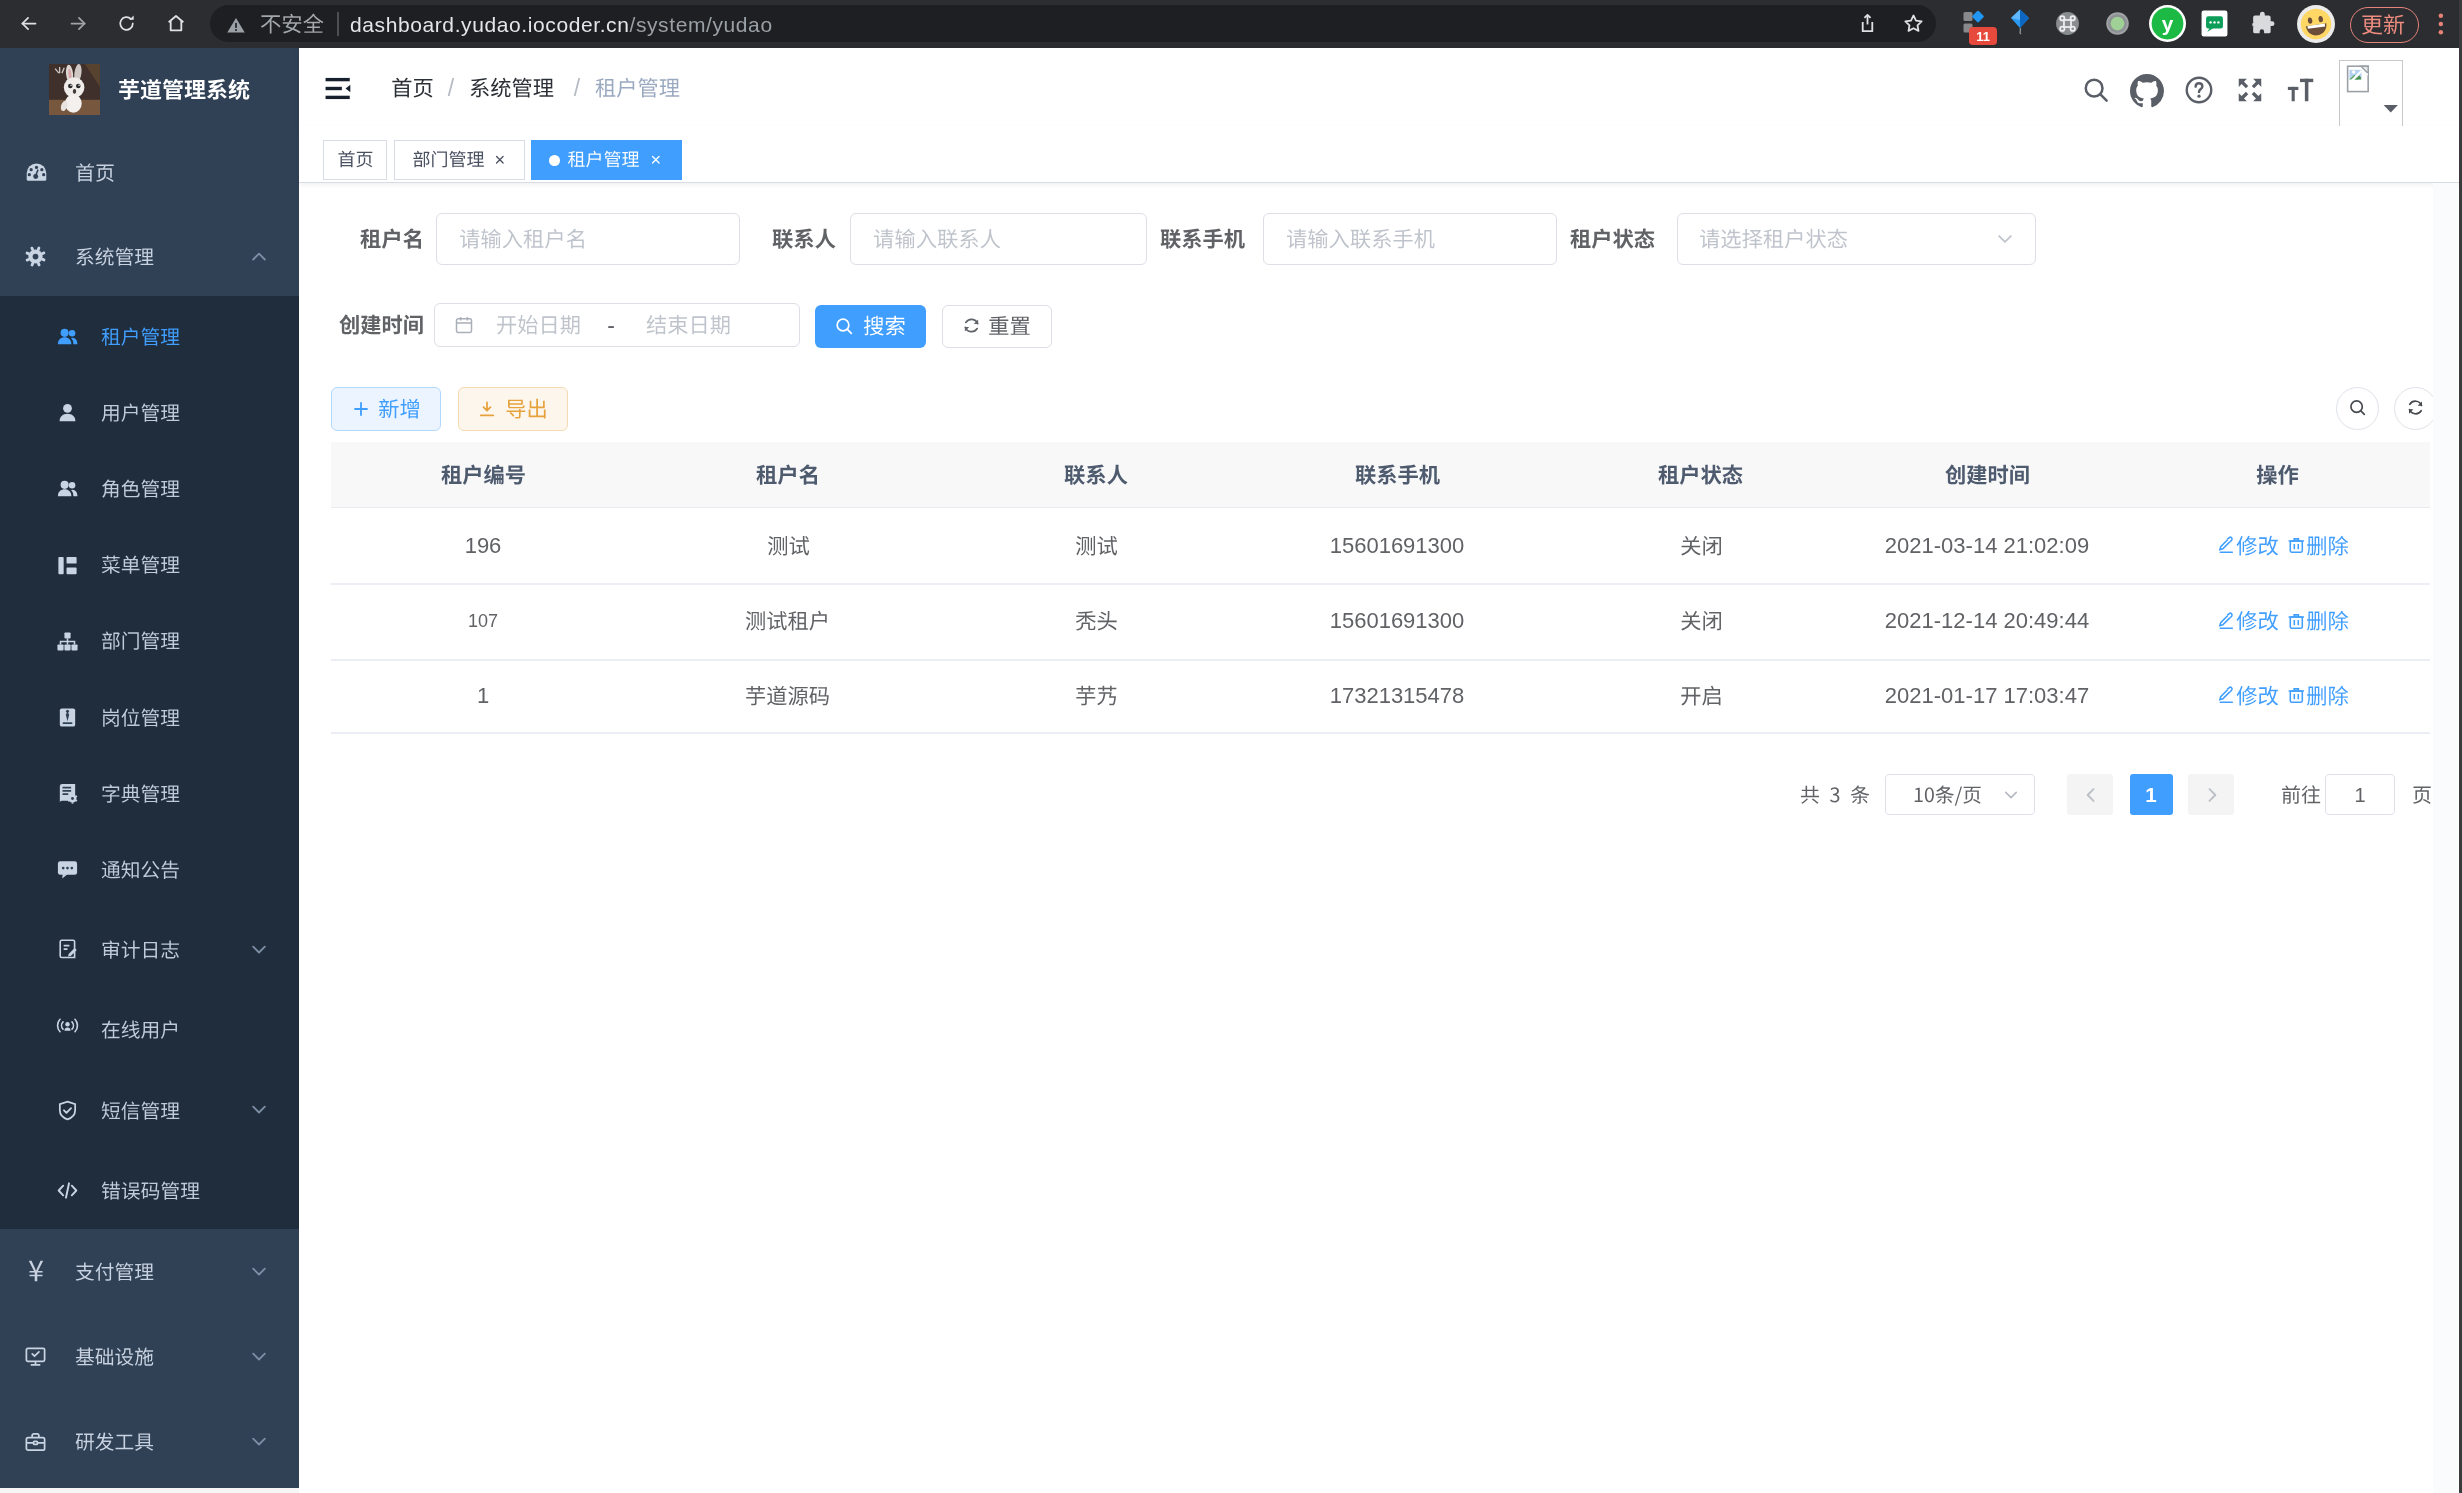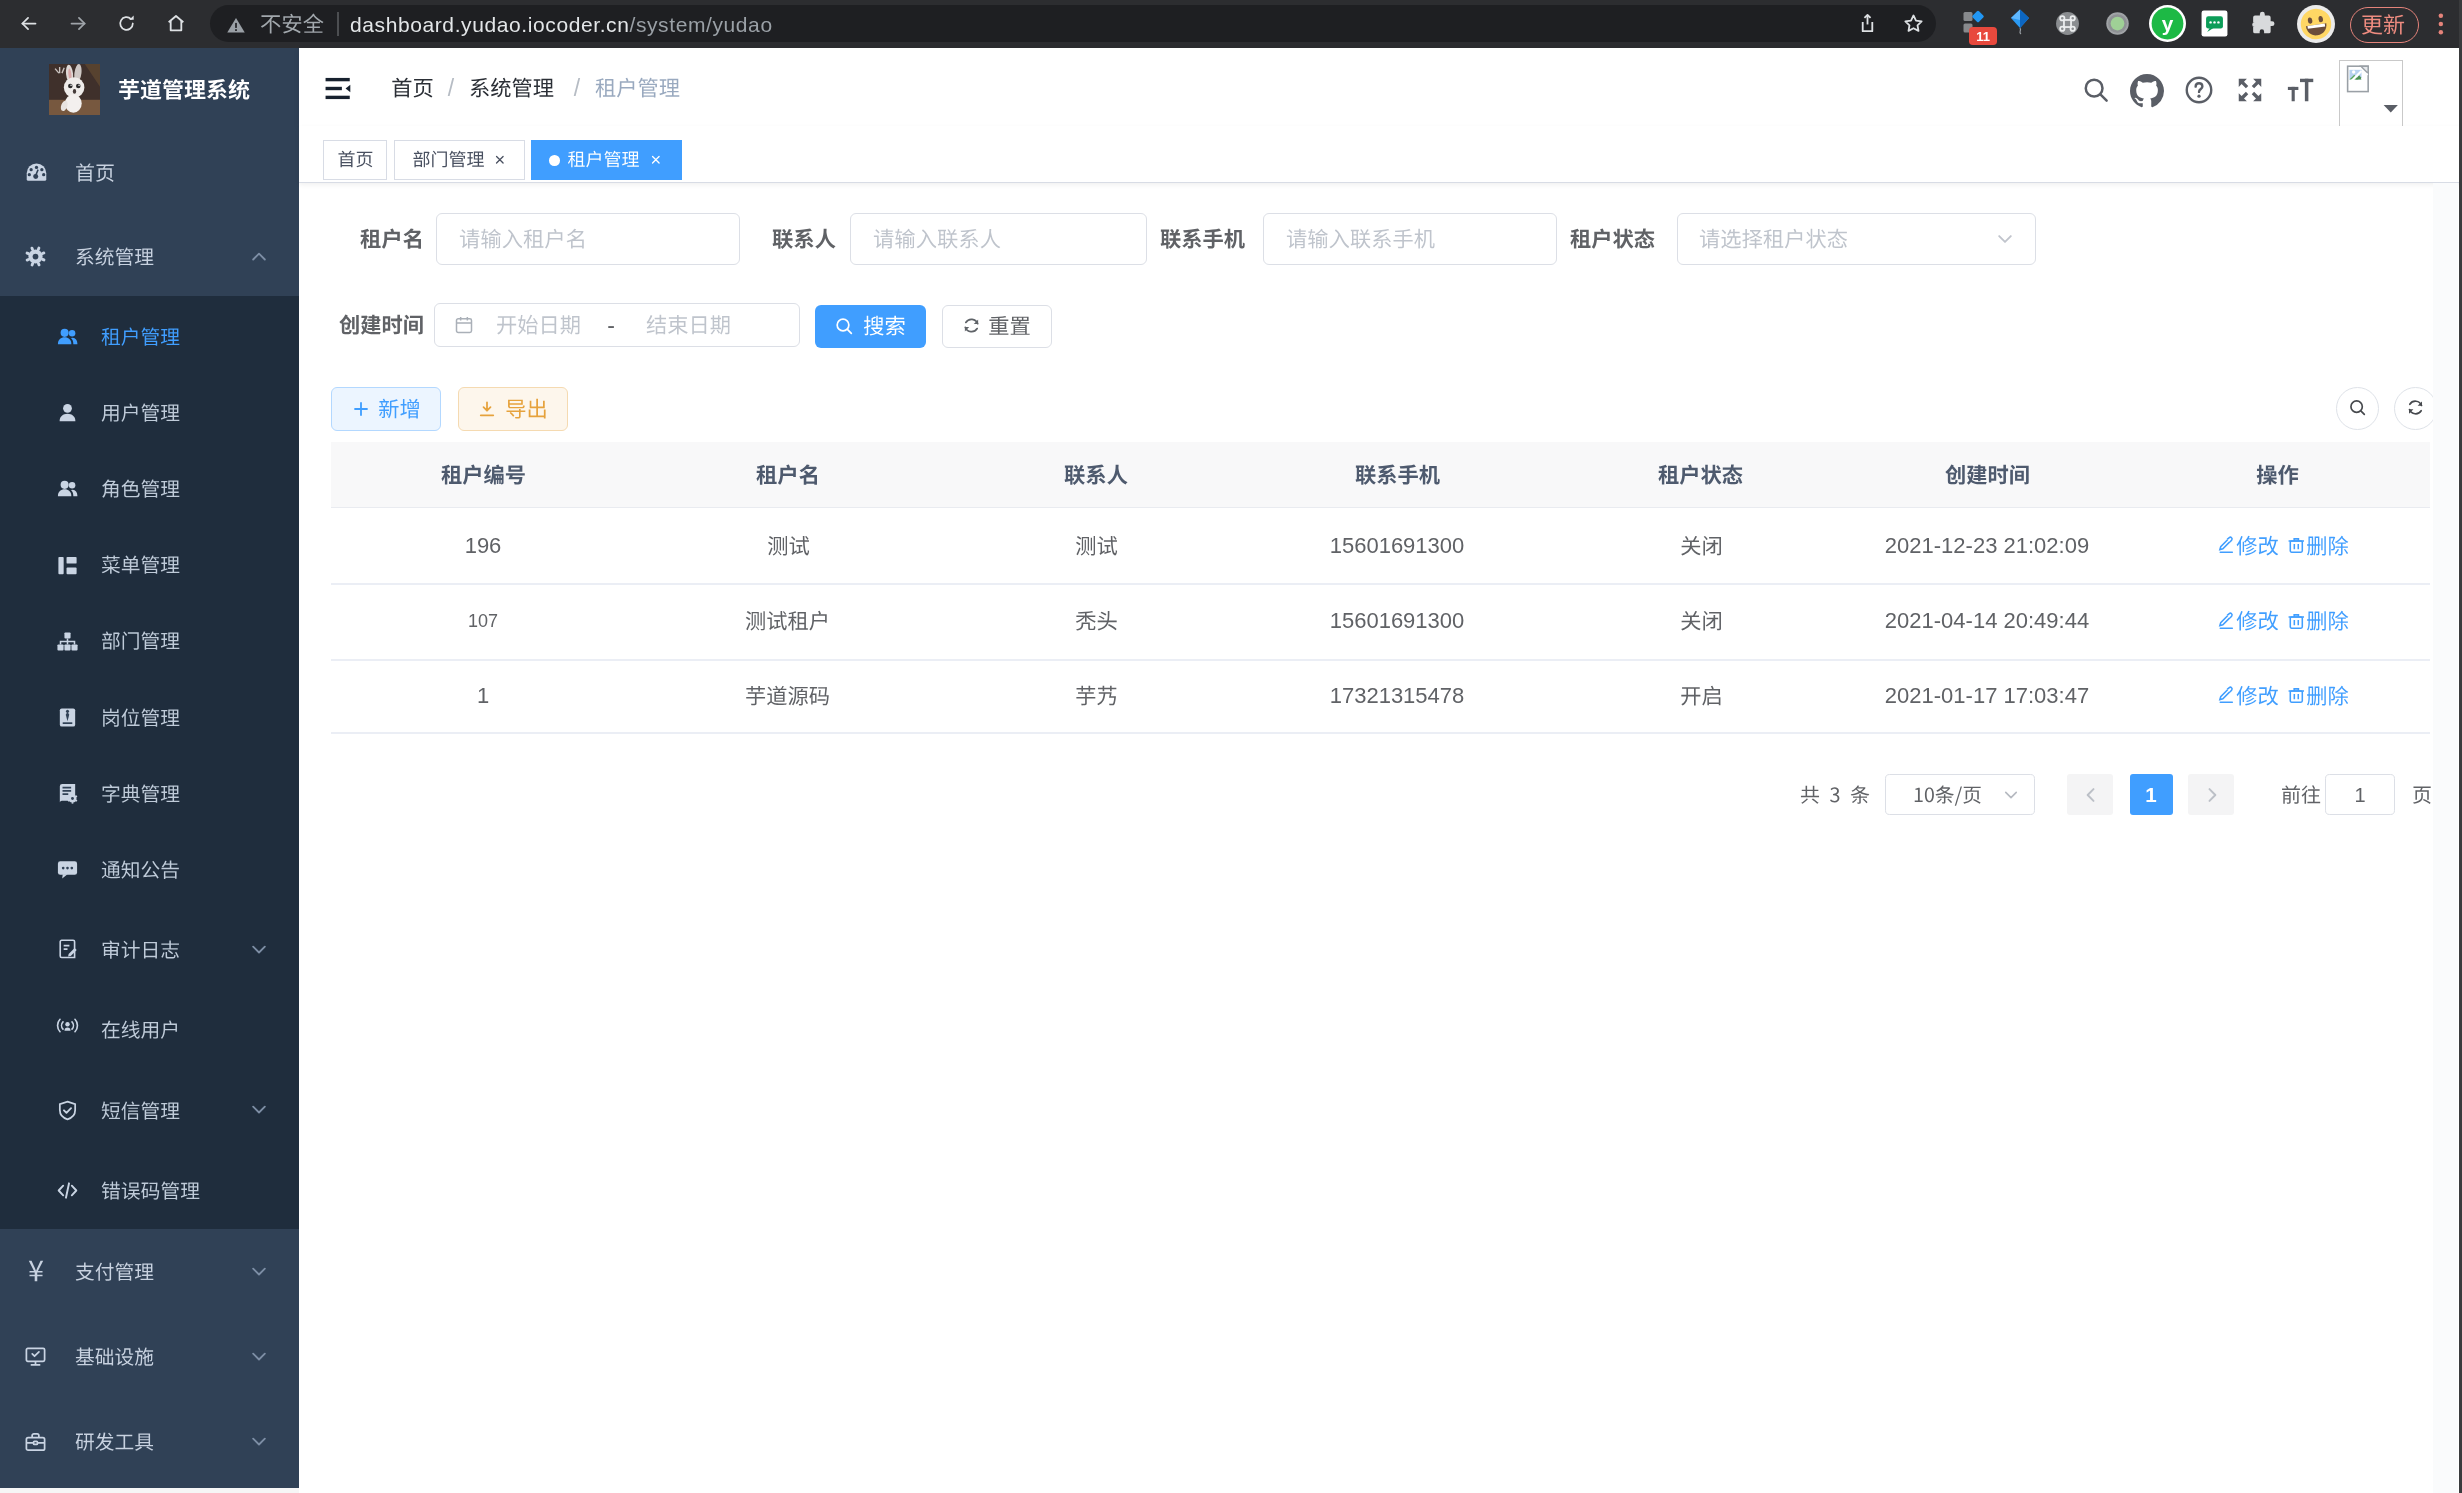--- a/index.html
+++ b/index.html
@@ -1026,21 +1026,21 @@
   </div>
 <div style="position:absolute;left:1397px;top:546px;transform:translate(-50%,-50%);font-family:'Liberation Sans',sans-serif;font-size:22px;font-weight:400;color:#606266;letter-spacing:0;white-space:nowrap;line-height:1">15601691300</div>
 <div style="position:absolute;left:1680px;top:529px">
     <svg width="43" height="32" viewBox="0 0 56.0 42" style="display:block">
       <g fill="#606266" transform="translate(0,32.5) scale(0.0280,-0.0280)">
         <use href="#r63" x="0"></use>
         <use href="#r64" x="1000"></use>
       </g>
     </svg>
   </div>
-<div style="position:absolute;left:1987px;top:546px;transform:translate(-50%,-50%);font-family:'Liberation Sans',sans-serif;font-size:22px;font-weight:400;color:#606266;letter-spacing:0;white-space:nowrap;line-height:1">2021-12-23 21:02:09</div>
+<div style="position:absolute;left:1987px;top:546px;transform:translate(-50%,-50%);font-family:'Liberation Sans',sans-serif;font-size:22px;font-weight:400;color:#606266;letter-spacing:0;white-space:nowrap;line-height:1">2021-03-14 21:02:09</div>
 <svg style="position:absolute;left:2216px;top:535px" width="20.6" height="20.6" viewBox="0 0 24 24">
     <g fill="none" stroke="#409eff" stroke-width="1.8">
       <path d="M13.5 5.5l-8 8-1 3.5 3.5-1 8-8"></path>
       <path d="M13 5l2.5-2a2 2 0 0 1 2.8 2.8l-2 2.5"></path>
       <path d="M5 20h14" stroke-linecap="round"></path>
     </g>
   </svg>
 <div style="position:absolute;left:2236px;top:529px">
     <svg width="43" height="32" viewBox="0 0 56.0 42" style="display:block">
       <g fill="#409eff" transform="translate(0,32.5) scale(0.0280,-0.0280)">
@@ -1084,21 +1084,21 @@
   </div>
 <div style="position:absolute;left:1397px;top:621px;transform:translate(-50%,-50%);font-family:'Liberation Sans',sans-serif;font-size:22px;font-weight:400;color:#606266;letter-spacing:0;white-space:nowrap;line-height:1">15601691300</div>
 <div style="position:absolute;left:1680px;top:604px">
     <svg width="43" height="32" viewBox="0 0 56.0 42" style="display:block">
       <g fill="#606266" transform="translate(0,32.5) scale(0.0280,-0.0280)">
         <use href="#r63" x="0"></use>
         <use href="#r64" x="1000"></use>
       </g>
     </svg>
   </div>
-<div style="position:absolute;left:1987px;top:621px;transform:translate(-50%,-50%);font-family:'Liberation Sans',sans-serif;font-size:22px;font-weight:400;color:#606266;letter-spacing:0;white-space:nowrap;line-height:1">2021-04-14 20:49:44</div>
+<div style="position:absolute;left:1987px;top:621px;transform:translate(-50%,-50%);font-family:'Liberation Sans',sans-serif;font-size:22px;font-weight:400;color:#606266;letter-spacing:0;white-space:nowrap;line-height:1">2021-12-14 20:49:44</div>
 <svg style="position:absolute;left:2216px;top:611px" width="20.6" height="20.6" viewBox="0 0 24 24">
     <g fill="none" stroke="#409eff" stroke-width="1.8">
       <path d="M13.5 5.5l-8 8-1 3.5 3.5-1 8-8"></path>
       <path d="M13 5l2.5-2a2 2 0 0 1 2.8 2.8l-2 2.5"></path>
       <path d="M5 20h14" stroke-linecap="round"></path>
     </g>
   </svg>
 <div style="position:absolute;left:2236px;top:604px">
     <svg width="43" height="32" viewBox="0 0 56.0 42" style="display:block">
       <g fill="#409eff" transform="translate(0,32.5) scale(0.0280,-0.0280)">

